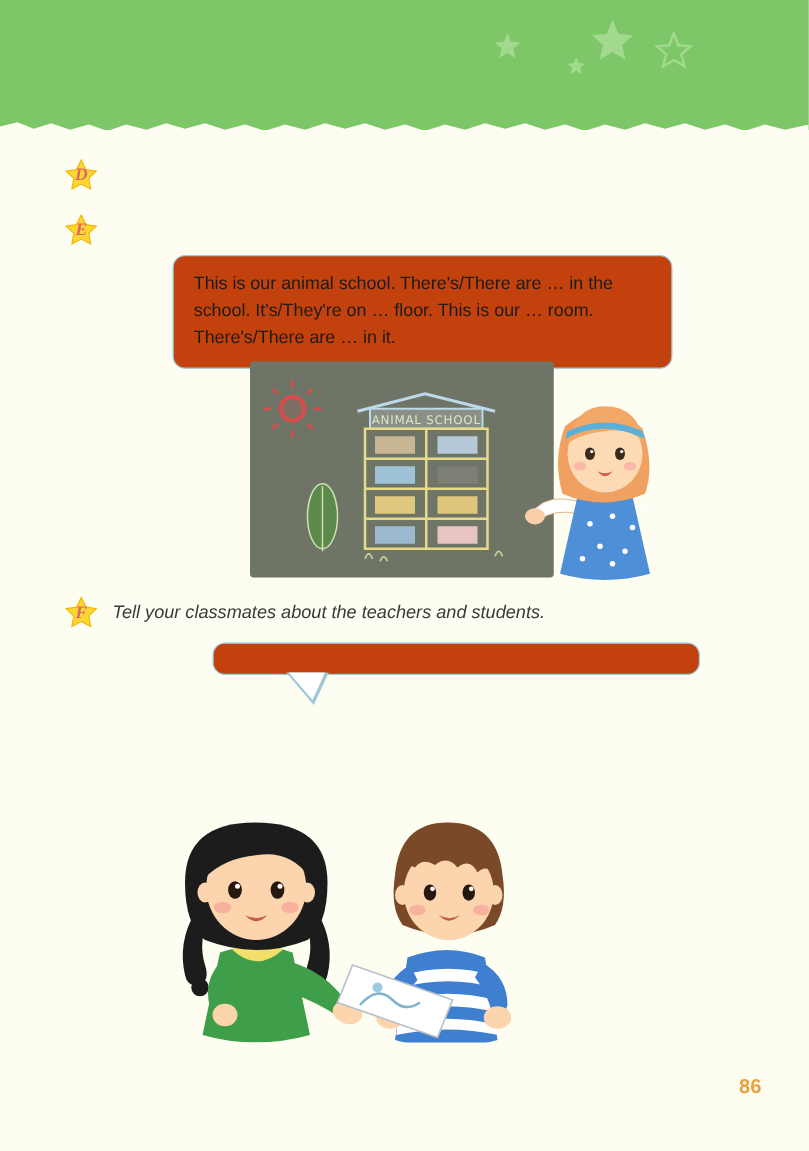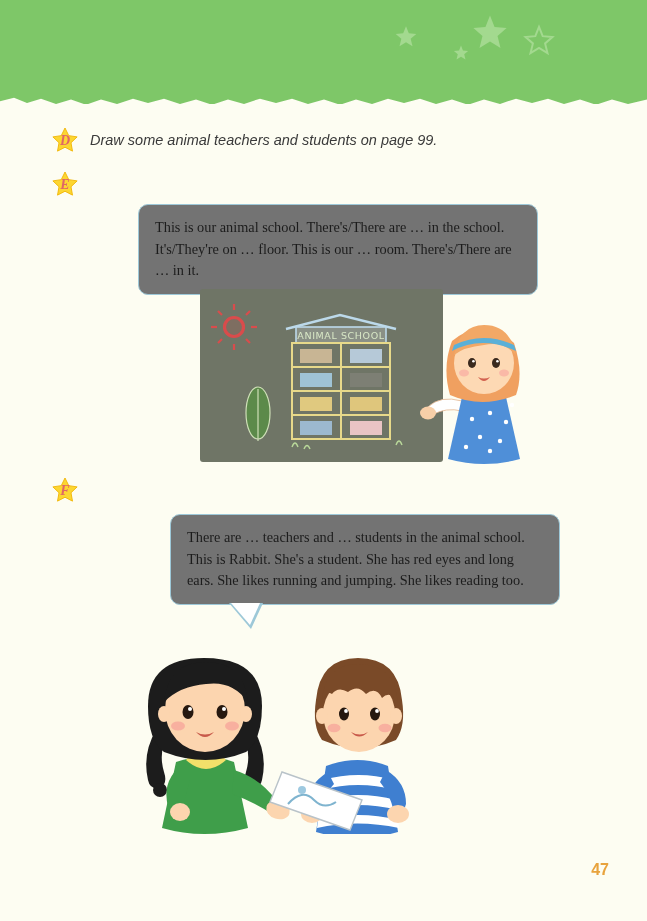--- a/index.html
+++ b/index.html
@@ -75,29 +75,29 @@
     font-size: 14.5px;
     color: #3a3a3a;
     line-height: 1.3;
     padding-top: 5px;
     font-family: "Liberation Sans", sans-serif;
   }
 
   
   .bubble {
     position: absolute;
-    background: #737373;
+    background: #c2410c;
     border: 1.3px solid #9dc8d8;
     border-radius: 10px;
     padding: 12px 16px;
     box-sizing: border-box;
     font-size: 14.3px;
     line-height: 1.52;
     color: #1c1c1c;
-    font-family: Liberation Serif, serif;
+    font-family: Liberation Sans, sans-serif;
   }
   .bubble .tail,
   .bubble .tail-in {
     position: absolute;
     width: 0; height: 0;
   }
 
   
   #bubble-one .tail {
     left: 252px; bottom: -22px;
@@ -180,21 +180,20 @@
 
 <div class="page">
 
   <div class="activity-row" style="left:50px; top:22px;">
     <div class="badge">
       <svg width="30" height="30" viewBox="0 0 24 24">
         <path d="M12 1.6l3 6.1 6.7 1-4.9 4.7 1.2 6.7L12 17l-6 3.1 1.2-6.7L2.3 8.7l6.7-1z" fill="#fcd632" stroke="#f0b400" stroke-width="0.7"></path>
       </svg>
       <span class="letter">D</span>
     </div>
-    <div class="instruction" style="width:500px;">Draw some animal teachers and students on page 99.</div>
   </div>
 
   <div class="activity-row" style="left:50px; top:66px;">
     <div class="badge">
       <svg width="30" height="30" viewBox="0 0 24 24">
         <path d="M12 1.6l3 6.1 6.7 1-4.9 4.7 1.2 6.7L12 17l-6 3.1 1.2-6.7L2.3 8.7l6.7-1z" fill="#fcd632" stroke="#f0b400" stroke-width="0.7"></path>
       </svg>
       <span class="letter">E</span>
     </div>
   </div>
@@ -295,24 +294,24 @@
     </svg>
   </div>
 
   <div class="activity-row" style="left:50px; top:372px;">
     <div class="badge">
       <svg width="30" height="30" viewBox="0 0 24 24">
         <path d="M12 1.6l3 6.1 6.7 1-4.9 4.7 1.2 6.7L12 17l-6 3.1 1.2-6.7L2.3 8.7l6.7-1z" fill="#fcd632" stroke="#f0b400" stroke-width="0.7"></path>
       </svg>
       <span class="letter">F</span>
     </div>
+    <div class="instruction" style="width:520px;">Tell your classmates about the teachers and students.</div>
   </div>
 
   <div class="bubble" id="bubble-two" style="left:170px; top:410px; width:390px;">
-    <span>There are … teachers and … students in the animal school. This is Rabbit. She's a student. She has red eyes and long ears. She likes running and jumping. She likes reading too.</span>
     <span class="tail"></span>
     <span class="tail-in"></span>
   </div>
 
   <div class="illus-two">
     <svg width="380" height="190" viewBox="0 0 380 190">
 
       <g>
 
         <path d="M26 86 q-14 24 -8 50 q2 10 12 8 q8 -4 4 -16 q-6 -20 4 -38z" fill="#1c1c1c"></path>
@@ -386,14 +385,14 @@
         <circle cx="247" cy="67" r="1.9" fill="#fff"></circle>
 
         <ellipse cx="204" cy="84" rx="6.5" ry="4.2" fill="#f7a99c" opacity="0.85"></ellipse>
         <ellipse cx="255" cy="84" rx="6.5" ry="4.2" fill="#f7a99c" opacity="0.85"></ellipse>
 
         <path d="M221 88 q8 9 17 0 q-8 5 -17 0z" fill="#c85a4a"></path>
       </g>
     </svg>
   </div>
 
-  <div class="page-number">47</div>
+  <div class="page-number">86</div>
 </div>
 
 </body></html>

